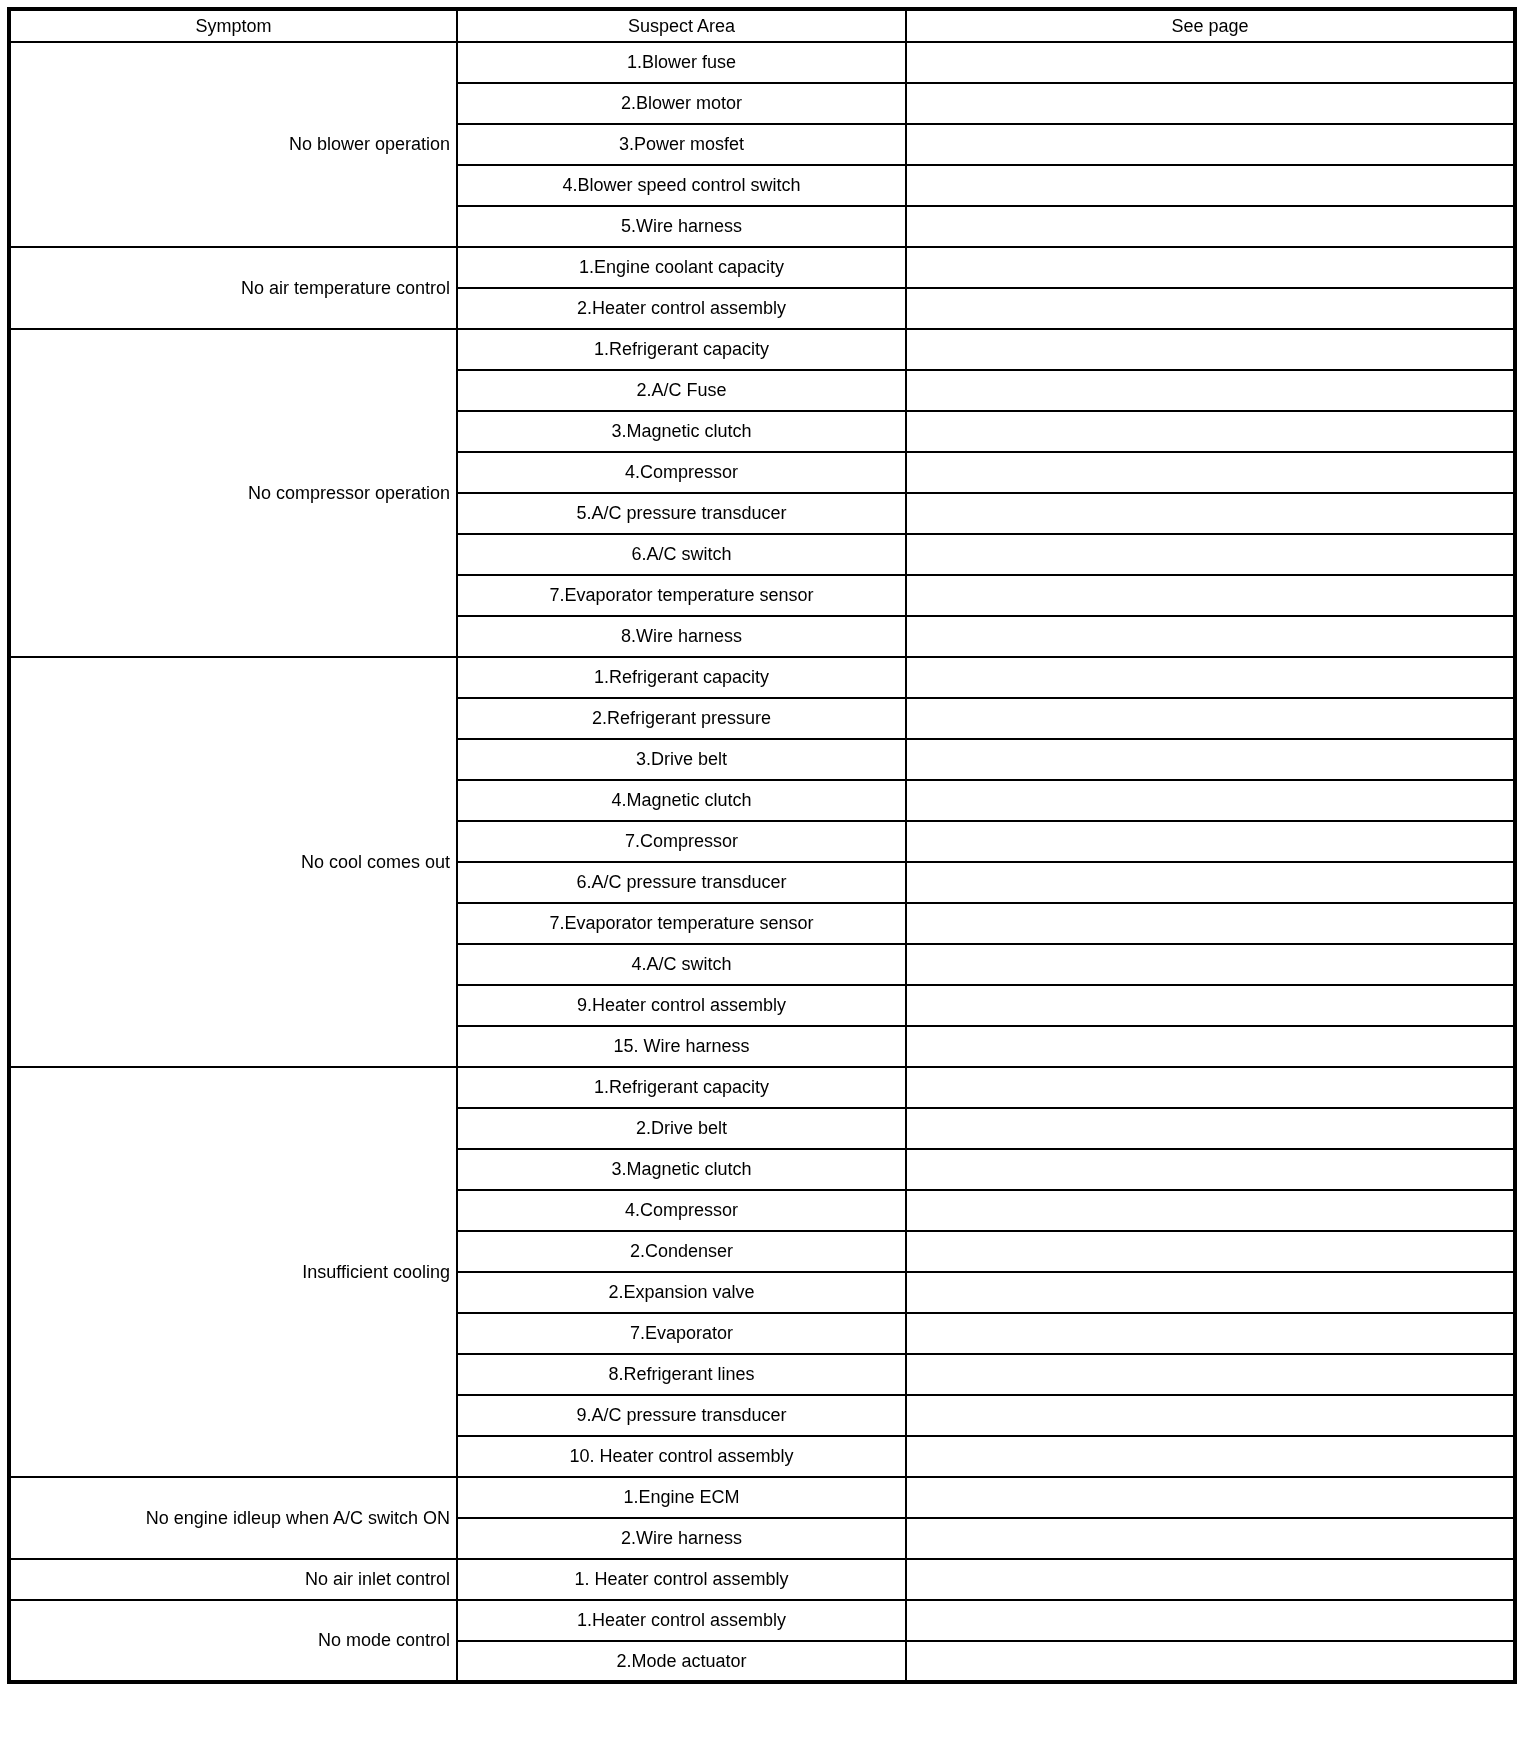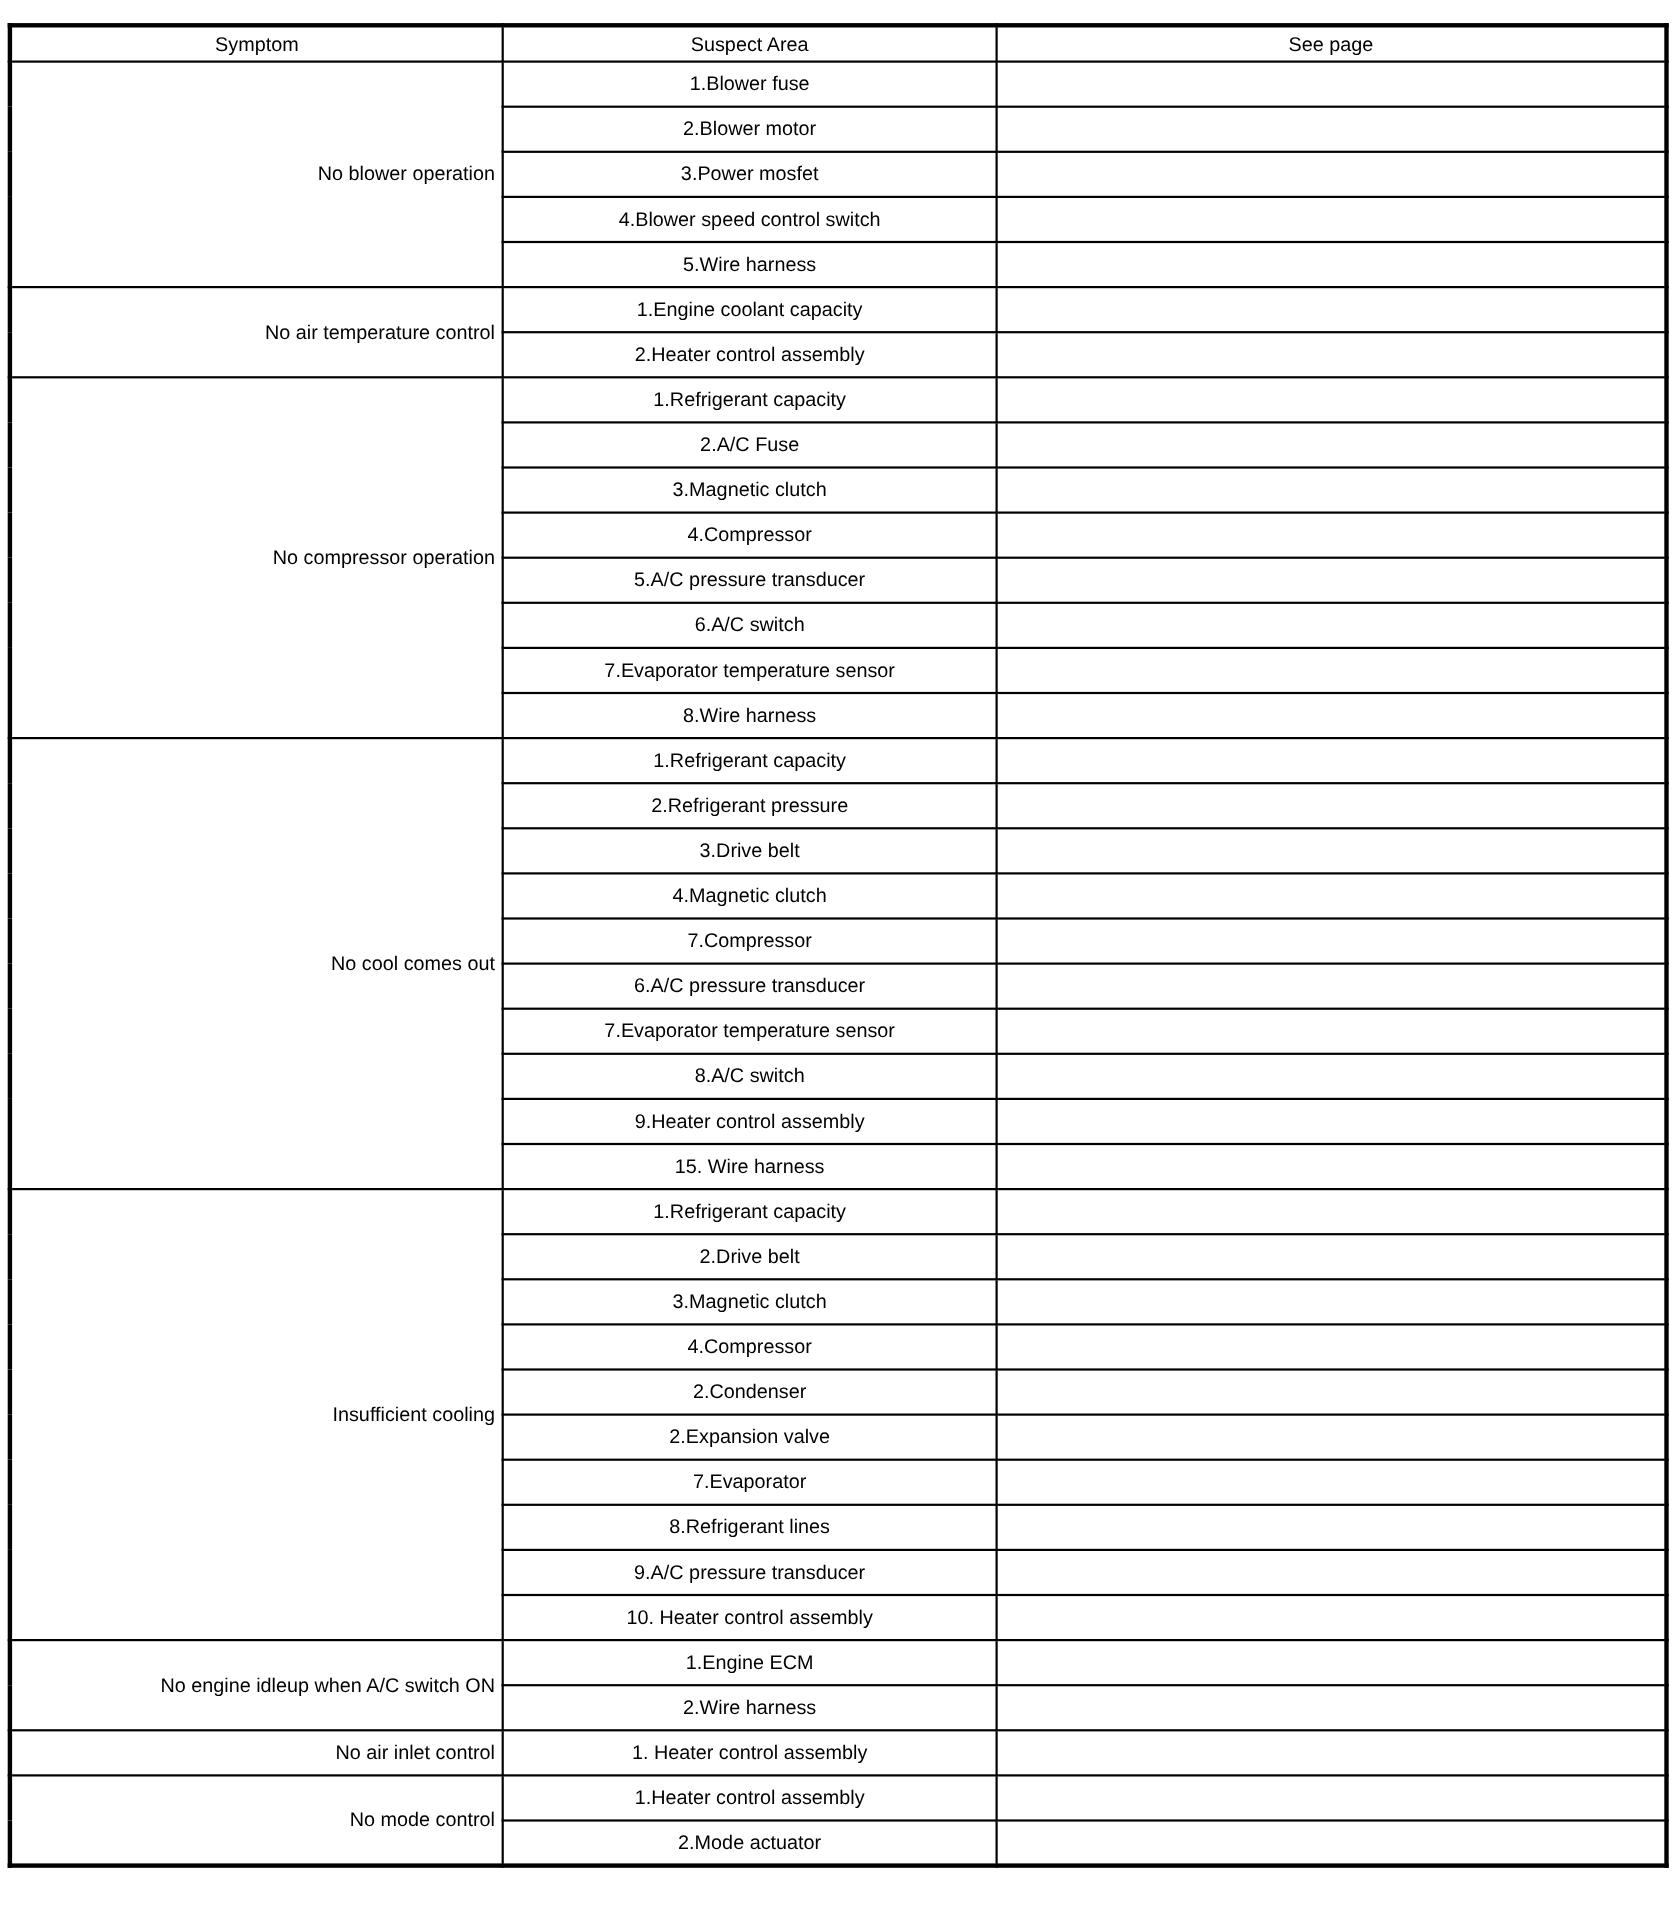--- a/index.html
+++ b/index.html
@@ -8,21 +8,21 @@
     background: #ffffff;
   }
   body {
     width: 1520px;
     height: 1750px;
     font-family: "Liberation Sans", "DejaVu Sans", sans-serif;
     color: #000000;
     box-sizing: border-box;
   }
   .page {
-    padding: 21px 7px;
+    padding: 7px 7px;
     box-sizing: border-box;
   }
   table.symptom-table {
     border-collapse: collapse;
     width: 1506px;
     table-layout: fixed;
     border: 4px solid #000000;
   }
   table.symptom-table th,
   table.symptom-table td {
@@ -161,21 +161,21 @@
         </tr>
         <tr>
           <td class="suspect">6.A/C pressure transducer</td>
           <td class="seepage"></td>
         </tr>
         <tr>
           <td class="suspect">7.Evaporator temperature sensor</td>
           <td class="seepage"></td>
         </tr>
         <tr>
-          <td class="suspect">8.A/C switch</td>
+          <td class="suspect">4.A/C switch</td>
           <td class="seepage"></td>
         </tr>
         <tr>
           <td class="suspect">9.Heater control assembly</td>
           <td class="seepage"></td>
         </tr>
         <tr>
           <td class="suspect">15. Wire harness</td>
           <td class="seepage"></td>
         </tr>

